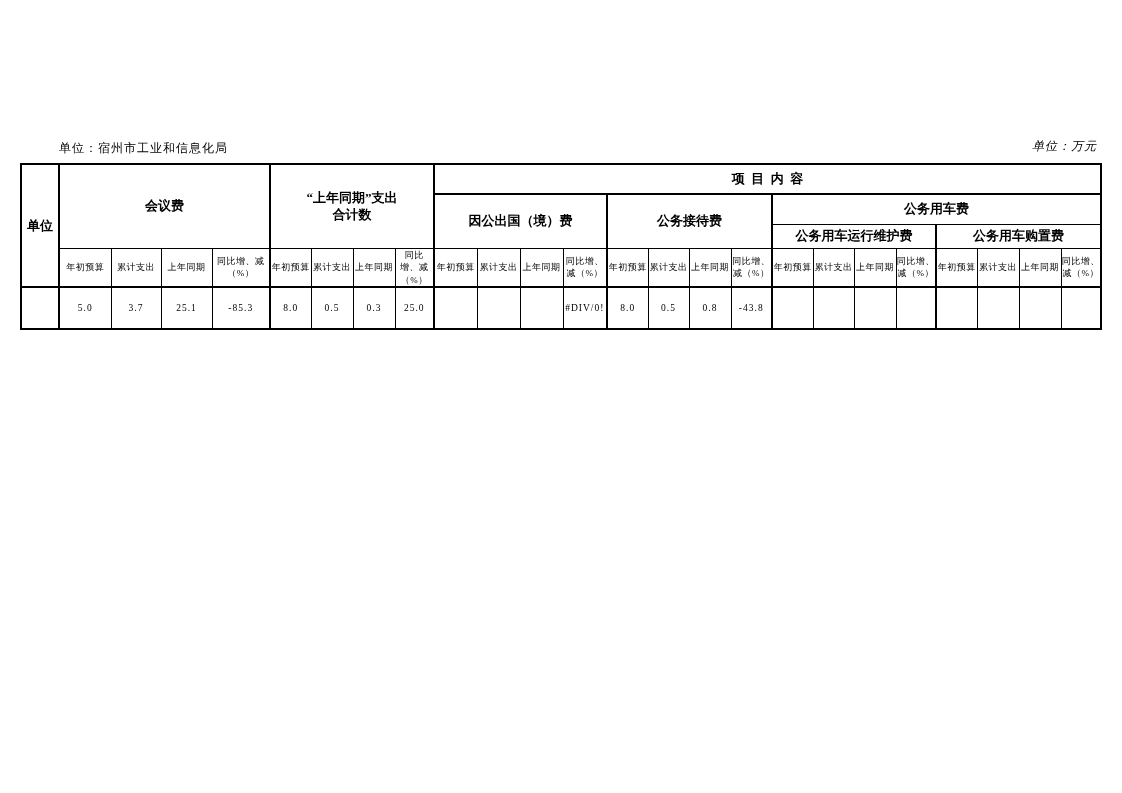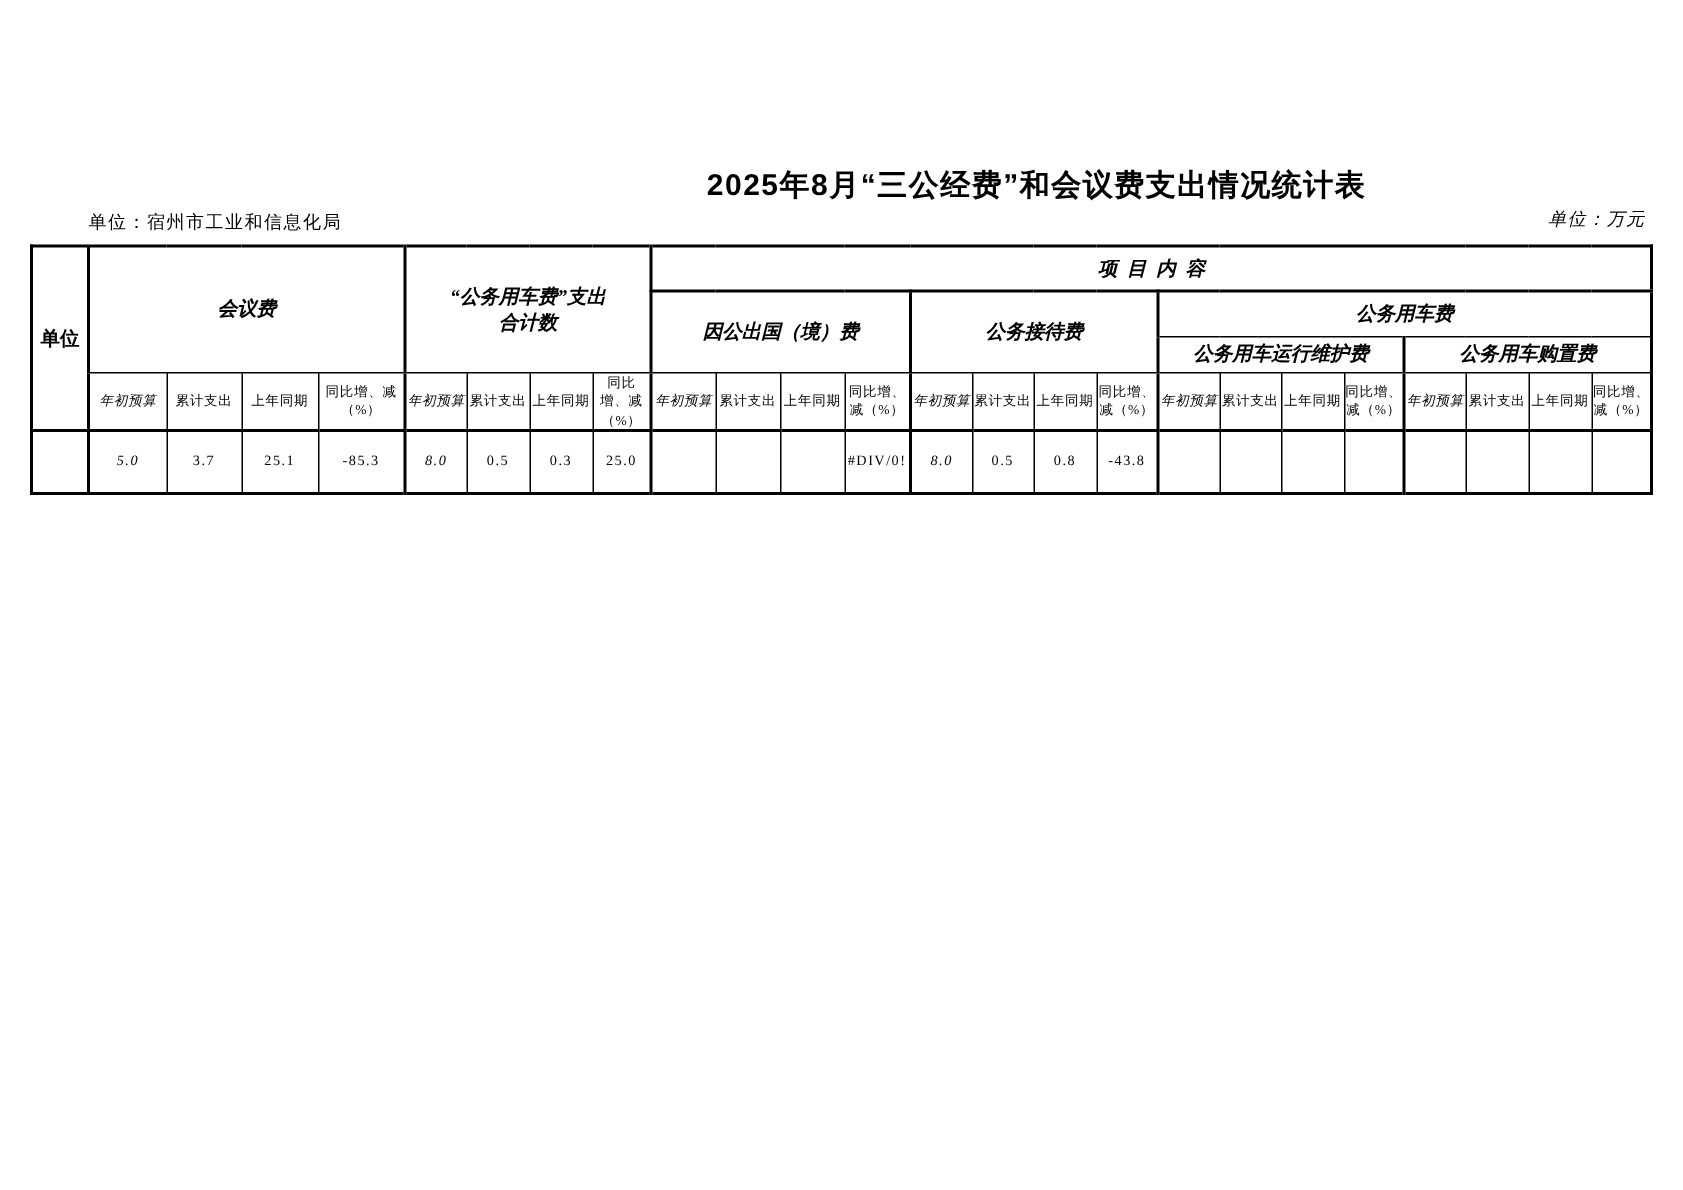--- a/index.html
+++ b/index.html
@@ -67,34 +67,33 @@
   }
   .sh {                       
     font-size: 9px;
     line-height: 1.4;
     letter-spacing: 0.5px;
   }
   .dv {                       
     font-size: 9.5px;
     letter-spacing: 1px;
   }
-  .gs  { border-left-width: 2px !important; font-style: italic; }   
+  .gs  { border-left-width: 2px !important; }   
   .hb2 { border-bottom-width: 2px !important; } 
   tr.r1 { height: 30px; }
   tr.r2 { height: 30px; }
   tr.r3 { height: 24px; }
   tr.r4 { height: 33px; }
   tr.r5 { height: 42px; }
 </style>
 </head>
 <body>
 
 <div class="page">
 
-  <div class="title">2025年8月“三公经费”和会议费支出情况统计表</div>
   <div class="unit-left">单位：宿州市工业和信息化局</div>
   <div class="unit-right">单位：万元</div>
 
   <table class="report">
     <colgroup>
       <col style="width:38px">
       <col style="width:52px">
         <col style="width:50px">
         <col style="width:51px">
         <col style="width:58px">
@@ -117,21 +116,21 @@
       <col style="width:41px">
         <col style="width:42px">
         <col style="width:42px">
         <col style="width:40px">
     </colgroup>
 
     <tbody>
         <tr class="r1">
       <td class="corner hb2" rowspan="4">单位</td>
       <td class="gh gs" colspan="4" rowspan="3">会议费</td>
-      <td class="gh gs" colspan="4" rowspan="3">“公务用车费”支出
+      <td class="gh gs" colspan="4" rowspan="3">“上年同期”支出
 合计数</td>
       <td class="gh gs hb2" colspan="16">项  目  内  容</td>
     </tr>
 
     <tr class="r2">
       <td class="gh gs" colspan="4" rowspan="2">因公出国（境）费</td>
       <td class="gh gs" colspan="4" rowspan="2">公务接待费</td>
       <td class="gh gs" colspan="8">公务用车费</td>
     </tr>
 

